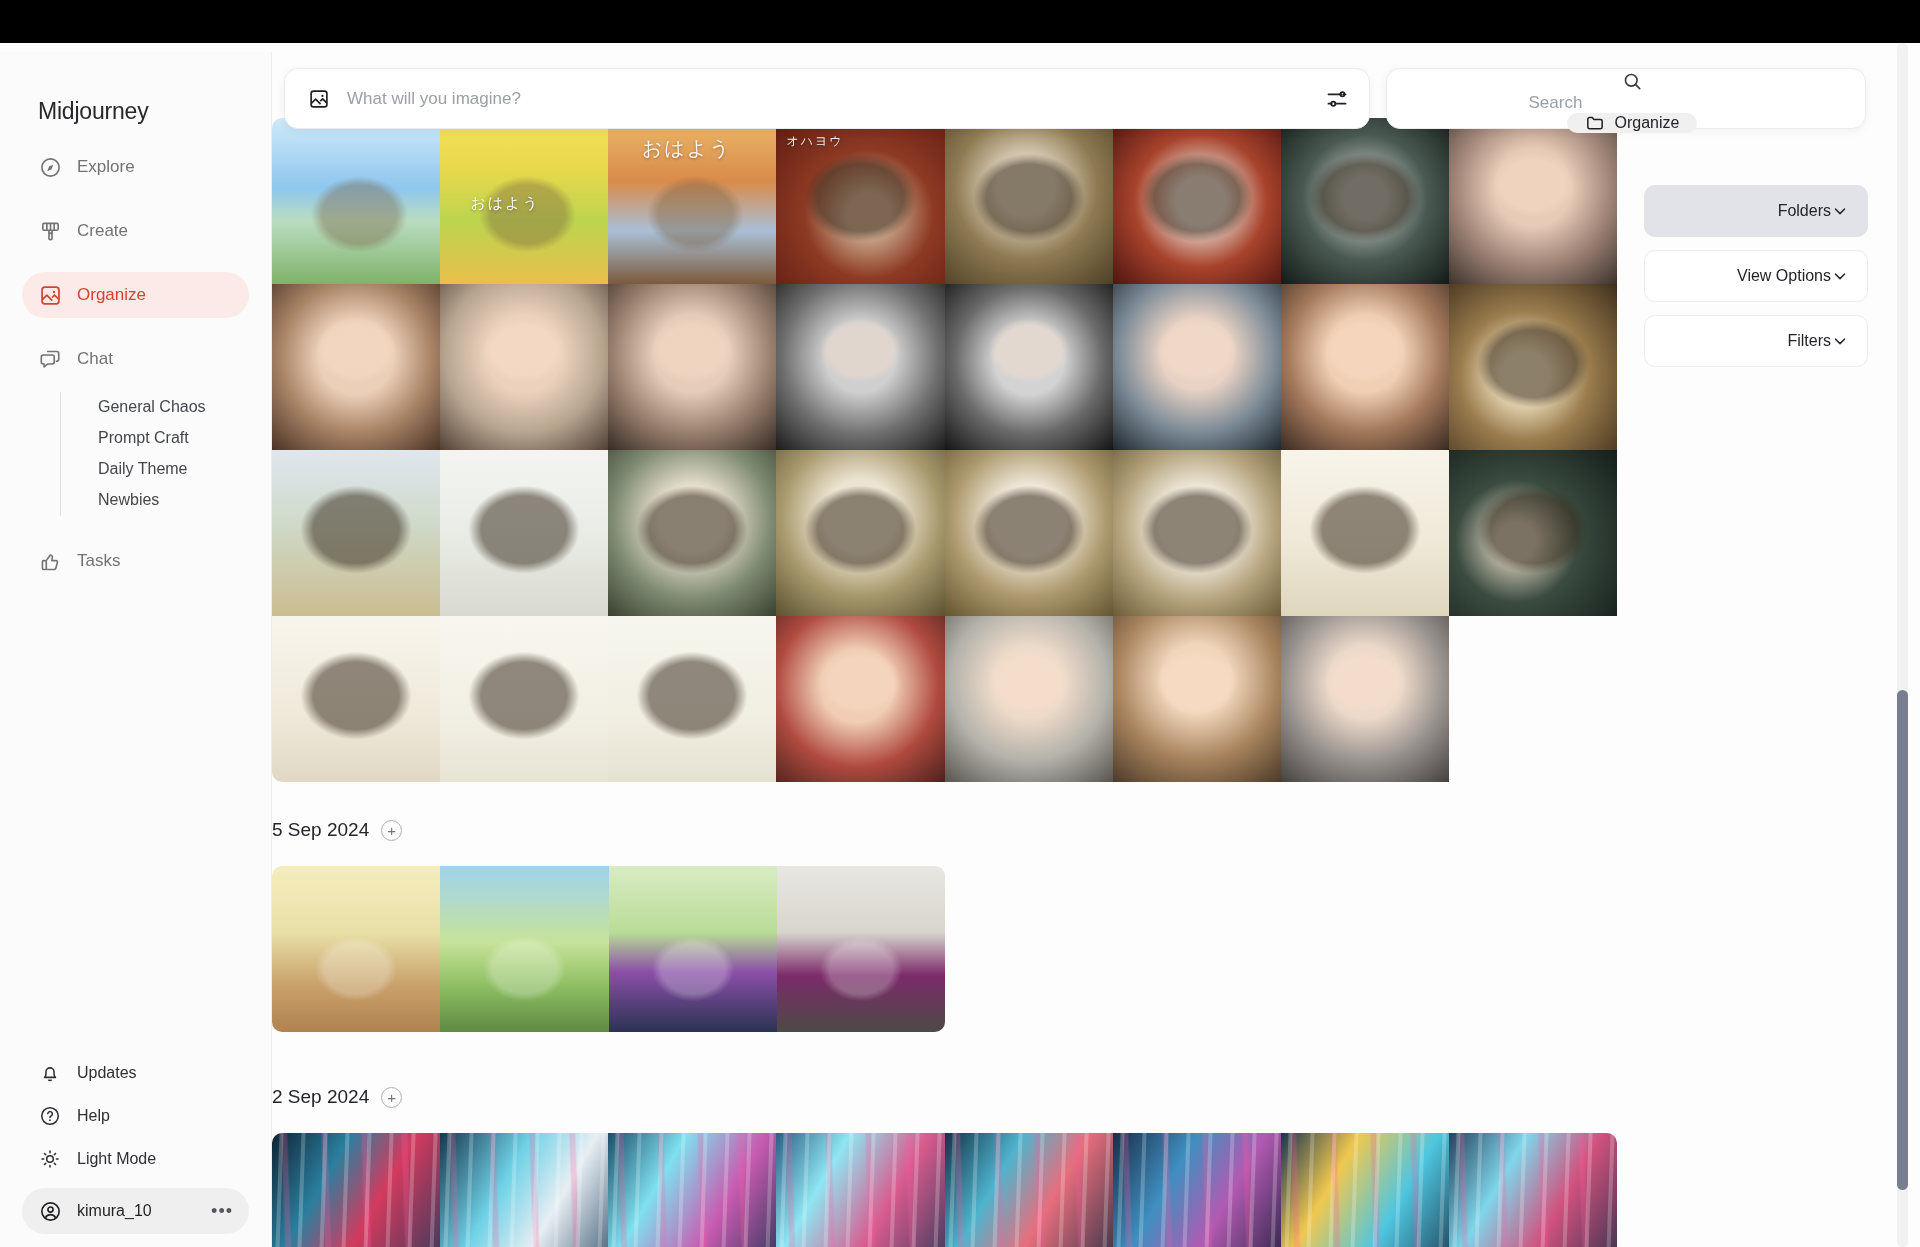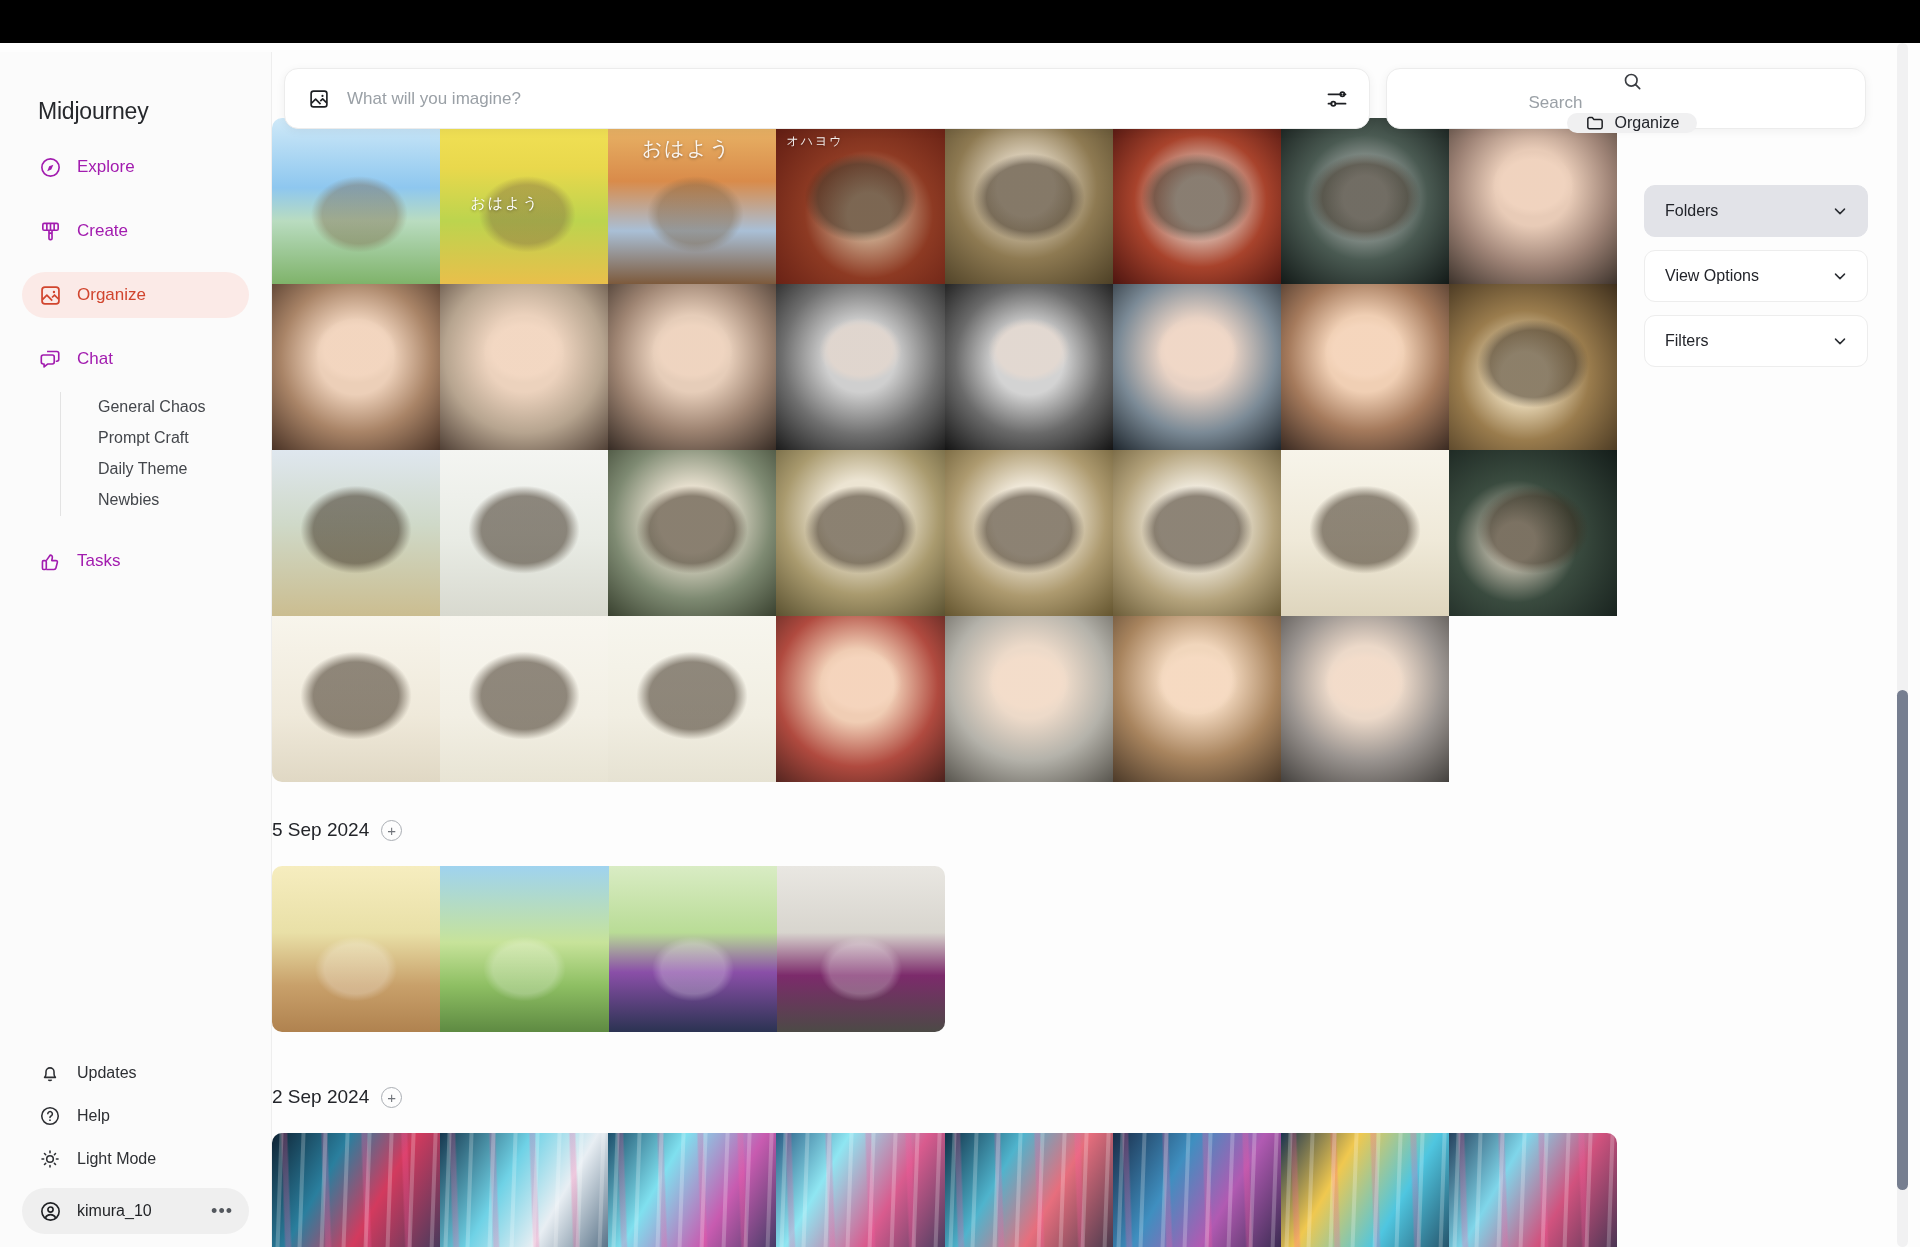--- a/index.html
+++ b/index.html
@@ -38,21 +38,21 @@
   }
   .nav-list { padding: 0 22px; }
   .nav-item {
     display: flex; align-items: center;
     gap: 15px;
     height: 46px;
     padding: 0 16px;
     border-radius: 23px;
     margin-bottom: 18px;
     cursor: pointer;
-    color: #a21caf;
+    color: #737373;
     font-size: 17px;
   }
   .nav-item.active {
     background: #fbeae7;
     color: #d1452e;
   }
   .nav-icon { width: 24px; height: 24px; flex: 0 0 24px; display:flex; align-items:center; justify-content:center;}
   .nav-icon svg { display:block; }
   .sub-list {
     margin: -8px 0 22px 38px;
@@ -161,21 +161,21 @@
     display: flex; flex-direction: column;
     gap: 13px;
     z-index: 20;
   }
   .panel-btn {
     height: 52px;
     border-radius: 11px;
     border: 1px solid #ededed;
     background: #ffffff;
     display: flex; align-items: center;
-    justify-content: space-between;
+    justify-content: flex-end;
     padding: 0 18px 0 20px;
     font-size: 16px;
     color: #22242a;
     cursor: pointer;
   }
   .panel-btn.selected {
     background: #e2e3e8;
     border-color: #e2e3e8;
   }
   

